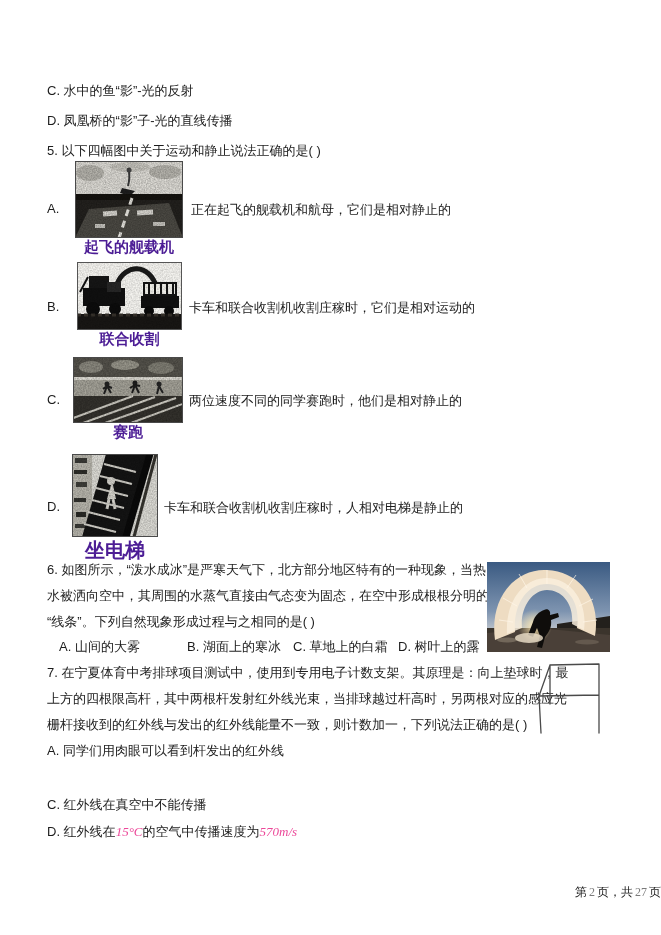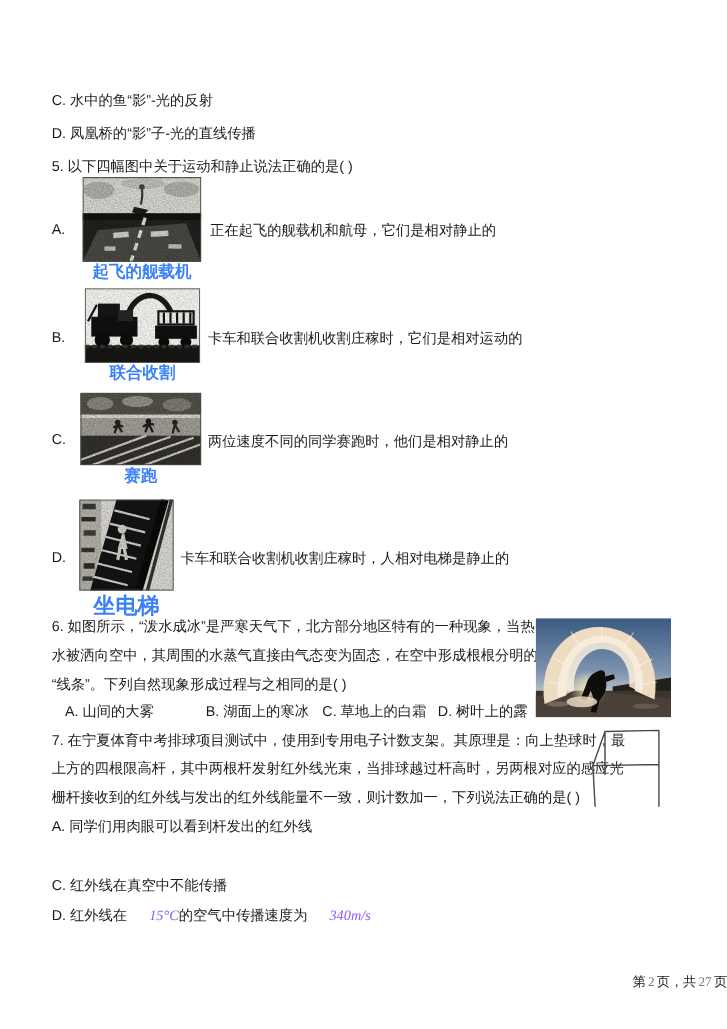--- a/index.html
+++ b/index.html
@@ -1,23 +1,23 @@
 <!DOCTYPE html>
 <html><head>
 <meta charset="utf-8">
 <style>
   html,body{margin:0;padding:0;background:#ffffff;}
   .page{position:relative;width:661px;height:935px;background:#ffffff;overflow:hidden;
         font-family:"Liberation Sans","DejaVu Sans",sans-serif;color:#1c1c1c;}
   .t{position:absolute;font-size:13px;line-height:17px;white-space:nowrap;}
   .letter{position:absolute;font-size:13px;}
   .cap{position:absolute;font-weight:700;font-size:15px;text-align:center;white-space:nowrap;
-       font-family:"Liberation Sans","DejaVu Sans",sans-serif;color:#3b82f6;}
+       font-family:"Liberation Sans","DejaVu Sans",sans-serif;color:#4c1d95;}
   .img{position:absolute;}
-  .math{font-family:"Liberation Serif","DejaVu Serif",serif;font-style:italic;color:#8b5cf6;margin-left:20px;}
+  .math{font-family:"Liberation Serif","DejaVu Serif",serif;font-style:italic;color:#ec4899;}
   .footer{position:absolute;left:0;top:884px;width:100%;text-align:right;font-size:12px;color:#222;}
   .footer .num{font-family:"Liberation Serif","DejaVu Serif",serif;color:#7a7a7a;padding:0 2px;}
   svg{display:block;}
 </style>
 </head>
 <body>
 
 <div class="page">
 
   <div class="t" style="left:47px;top:82px">C. 水中的鱼“影”-光的反射</div>
@@ -199,17 +199,17 @@
   <div class="t" style="left:47px;top:716px">栅杆接收到的红外线与发出的红外线能量不一致，则计数加一，下列说法正确的是(  )</div>
 
   <div class="img" style="left:537px;top:662px">
     <svg width="66" height="72" viewBox="0 0 66 72">
       <path d="M13,3 L62,2 M13,3 L2,34 M2,34 L62,33 M62,2 L62,33 M13,3 L13,42 M2,34 L4,71 M62,33 L62,71" fill="none" stroke="#4a4a4a" stroke-width="1.3" stroke-linecap="round"></path>
     </svg>
   </div>
 
   <div class="t" style="left:47px;top:742px">A. 同学们用肉眼可以看到杆发出的红外线</div>
   <div class="t" style="left:47px;top:796px">C. 红外线在真空中不能传播</div>
-  <div class="t" style="left:47px;top:823px"><span>D. 红外线在</span><span class="math">15°C</span><span>的空气中传播速度为</span><span class="math">340m/s</span></div>
+  <div class="t" style="left:47px;top:823px"><span>D. 红外线在</span><span class="math">15°C</span><span>的空气中传播速度为</span><span class="math">570m/s</span></div>
 
   <div class="footer"><span>第</span><span class="num">2</span><span>页，共</span><span class="num">27</span><span>页</span></div>
 
 </div>
 
 </body></html>

